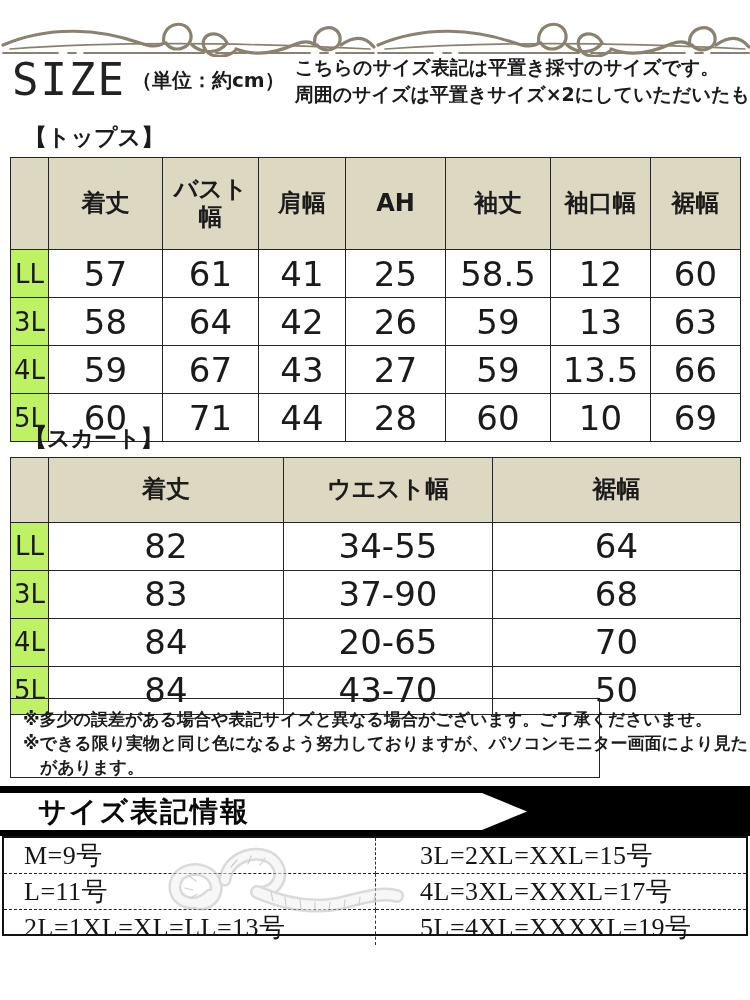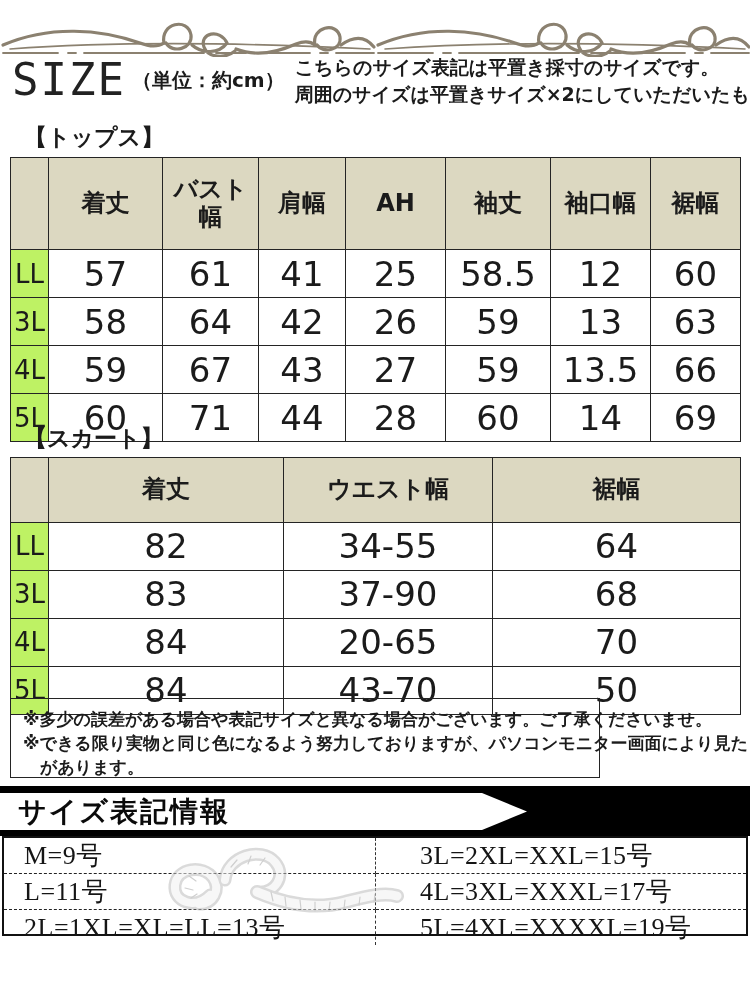--- a/index.html
+++ b/index.html
@@ -51,21 +51,21 @@
   .notes .cont { padding-left:17px; }
   
   .banner { position:absolute; top:786px; left:0; width:750px; height:50px; background:#000000; }
   .banner-arrow {
     position:absolute; top:7px; left:0; width:527px; height:37px; background:#ffffff;
     clip-path:polygon(0 0, 482px 0, 527px 50%, 482px 100%, 0 100%);
     display:flex; align-items:center;
   }
   .banner-title {
     font-family:"Liberation Serif","DejaVu Serif",serif;
-    font-size:28px; font-weight:700; letter-spacing:2px; color:#0a0a0a; padding-left:18px;
+    font-size:28px; font-weight:700; letter-spacing:2px; color:#0a0a0a; padding-left:38px;
   }
   
   .conv {
     position:absolute; top:836px; left:2px; width:746px; height:100px;
     border:2px solid #111; box-sizing:border-box;
     display:grid; grid-template-columns:372px 1fr; grid-template-rows:1fr 1fr 1fr;
     font-family:Liberation Serif, serif;
   }
   .conv-cell {
     display:flex; align-items:center; font-size:26px; color:#151515; white-space:nowrap;
@@ -161,21 +161,21 @@
       <td class="vcell">13.5</td>
       <td class="vcell">66</td>
     </tr>
     <tr class="drow">
       <td class="scell">5L</td>
       <td class="vcell">60</td>
       <td class="vcell">71</td>
       <td class="vcell">44</td>
       <td class="vcell">28</td>
       <td class="vcell">60</td>
-      <td class="vcell">14</td>
+      <td class="vcell">10</td>
       <td class="vcell">69</td>
     </tr>
   </tbody>
     </table>
 
   <div class="section-title title-skirt">【スカート】</div>
   <table class="mtable skirt-table">
     <colgroup>
       <col style="width:38px">
         <col style="width:235px">

